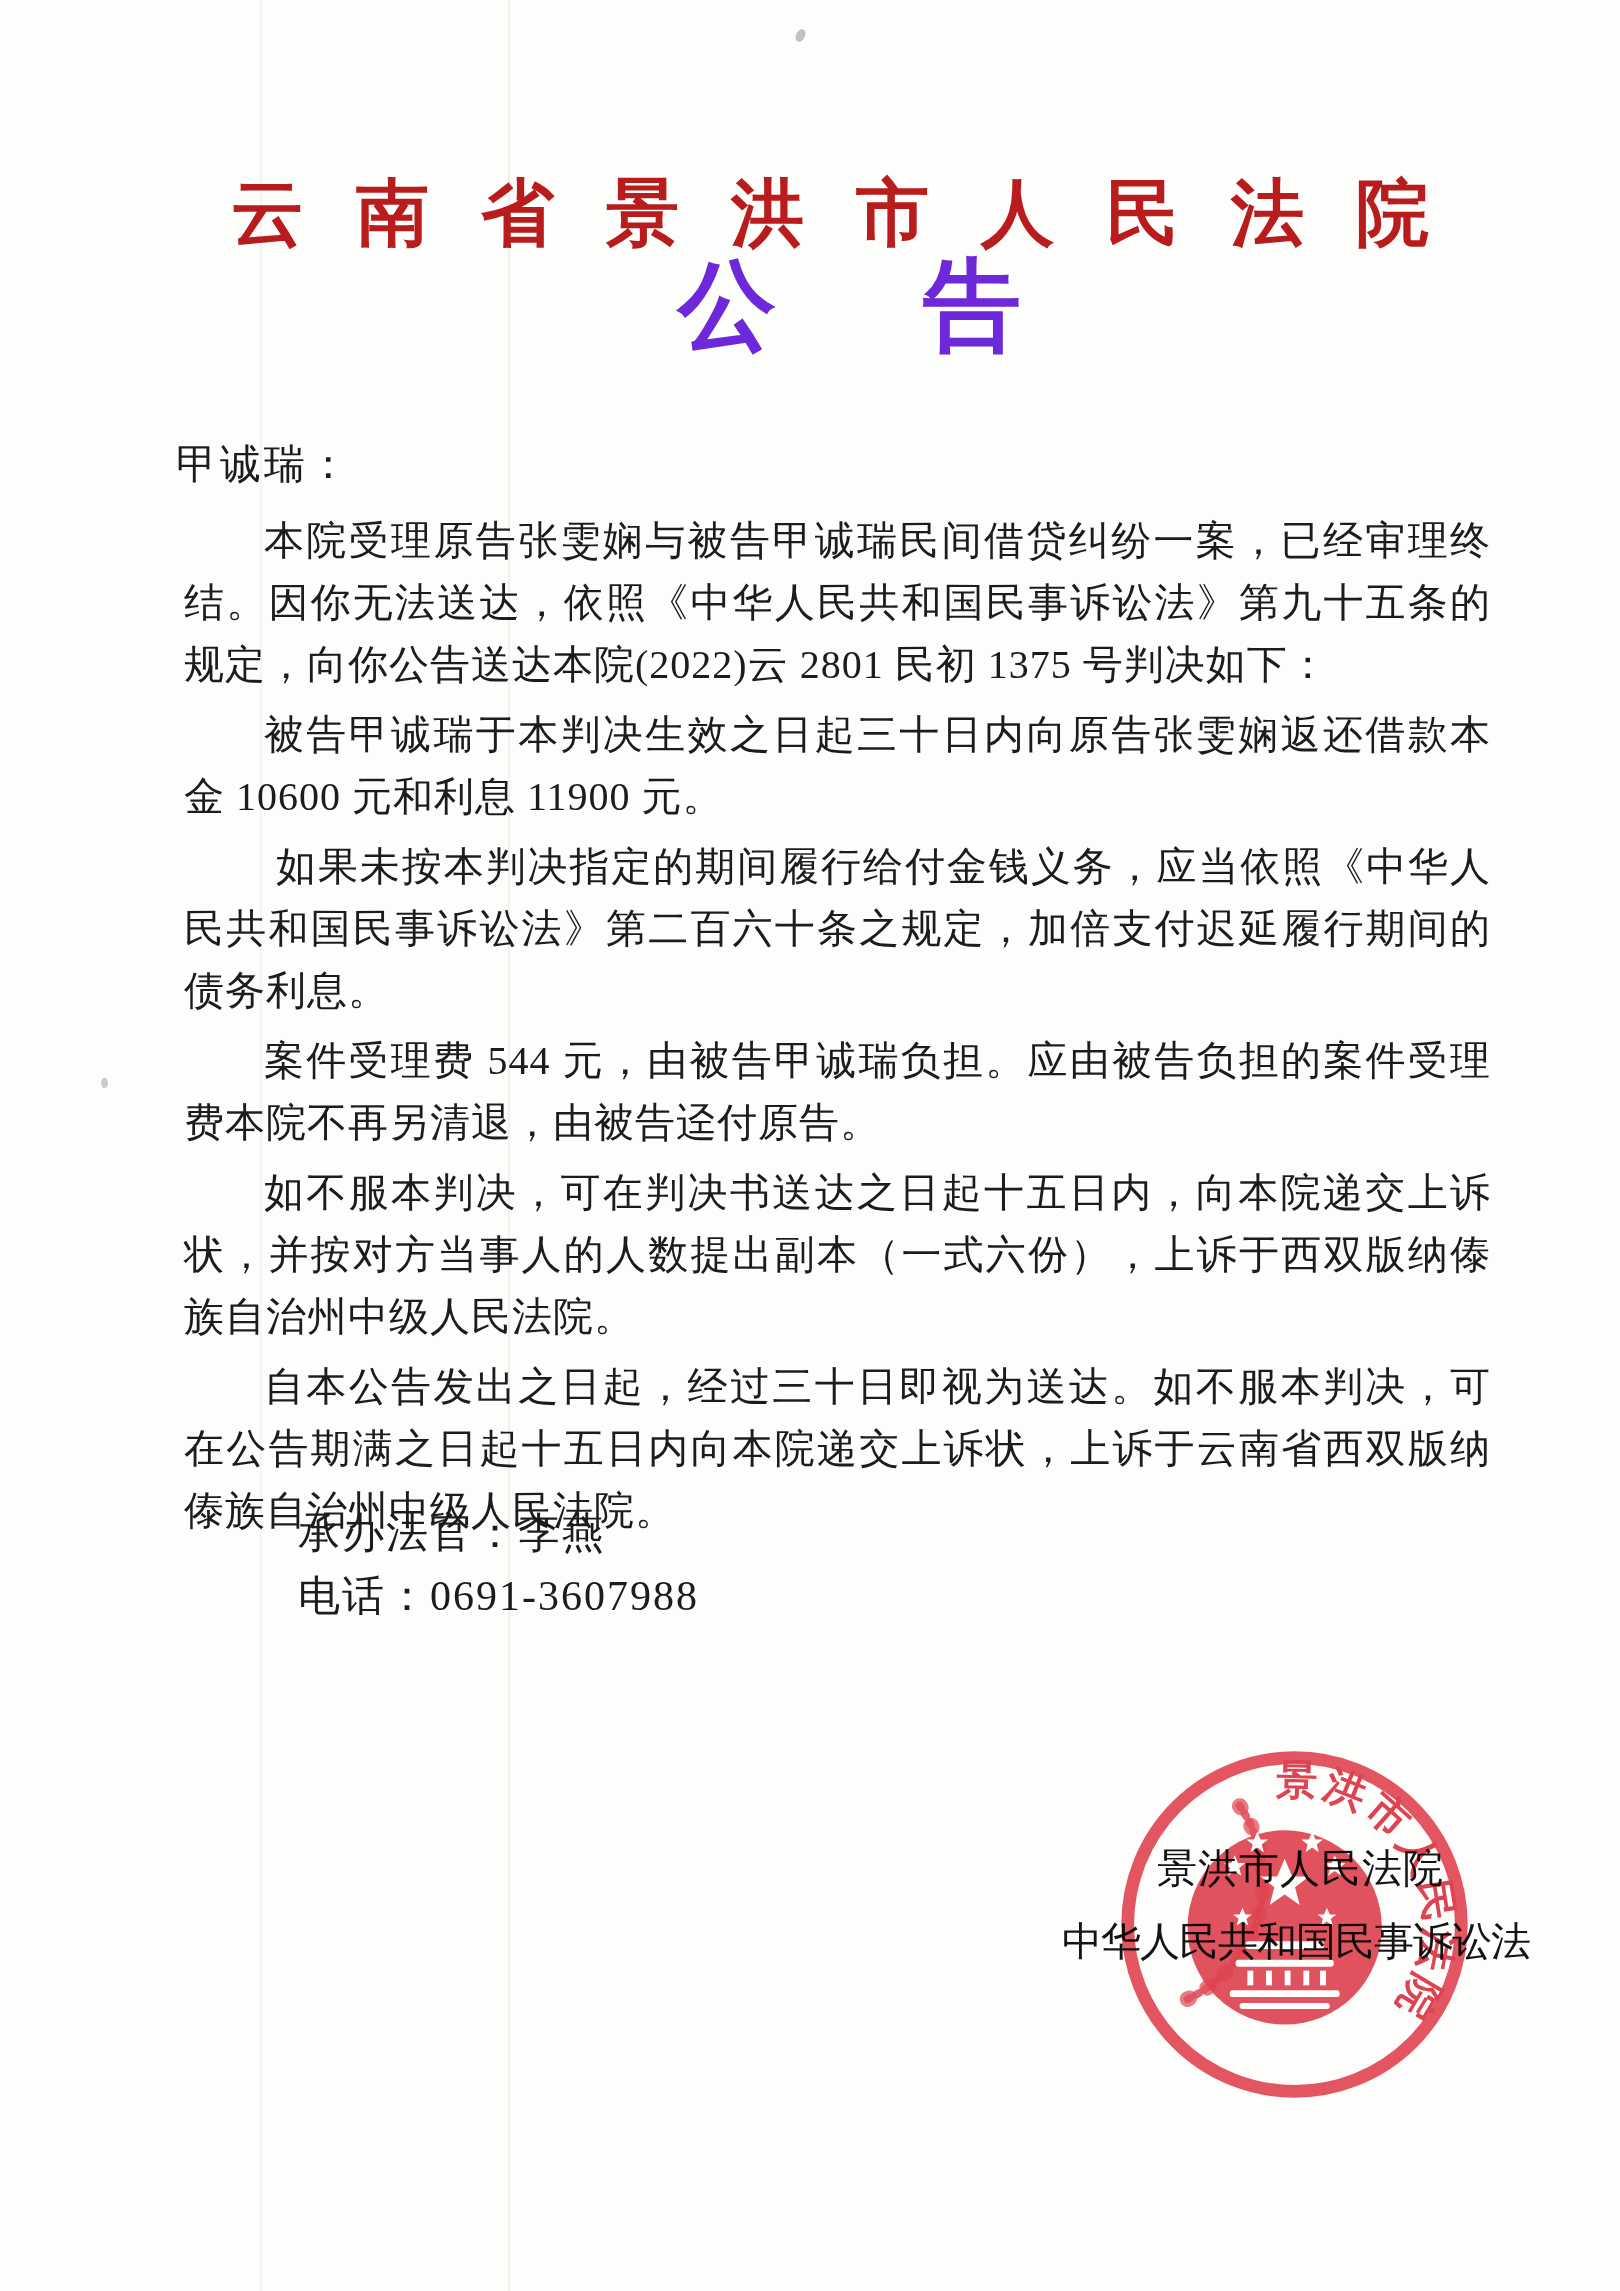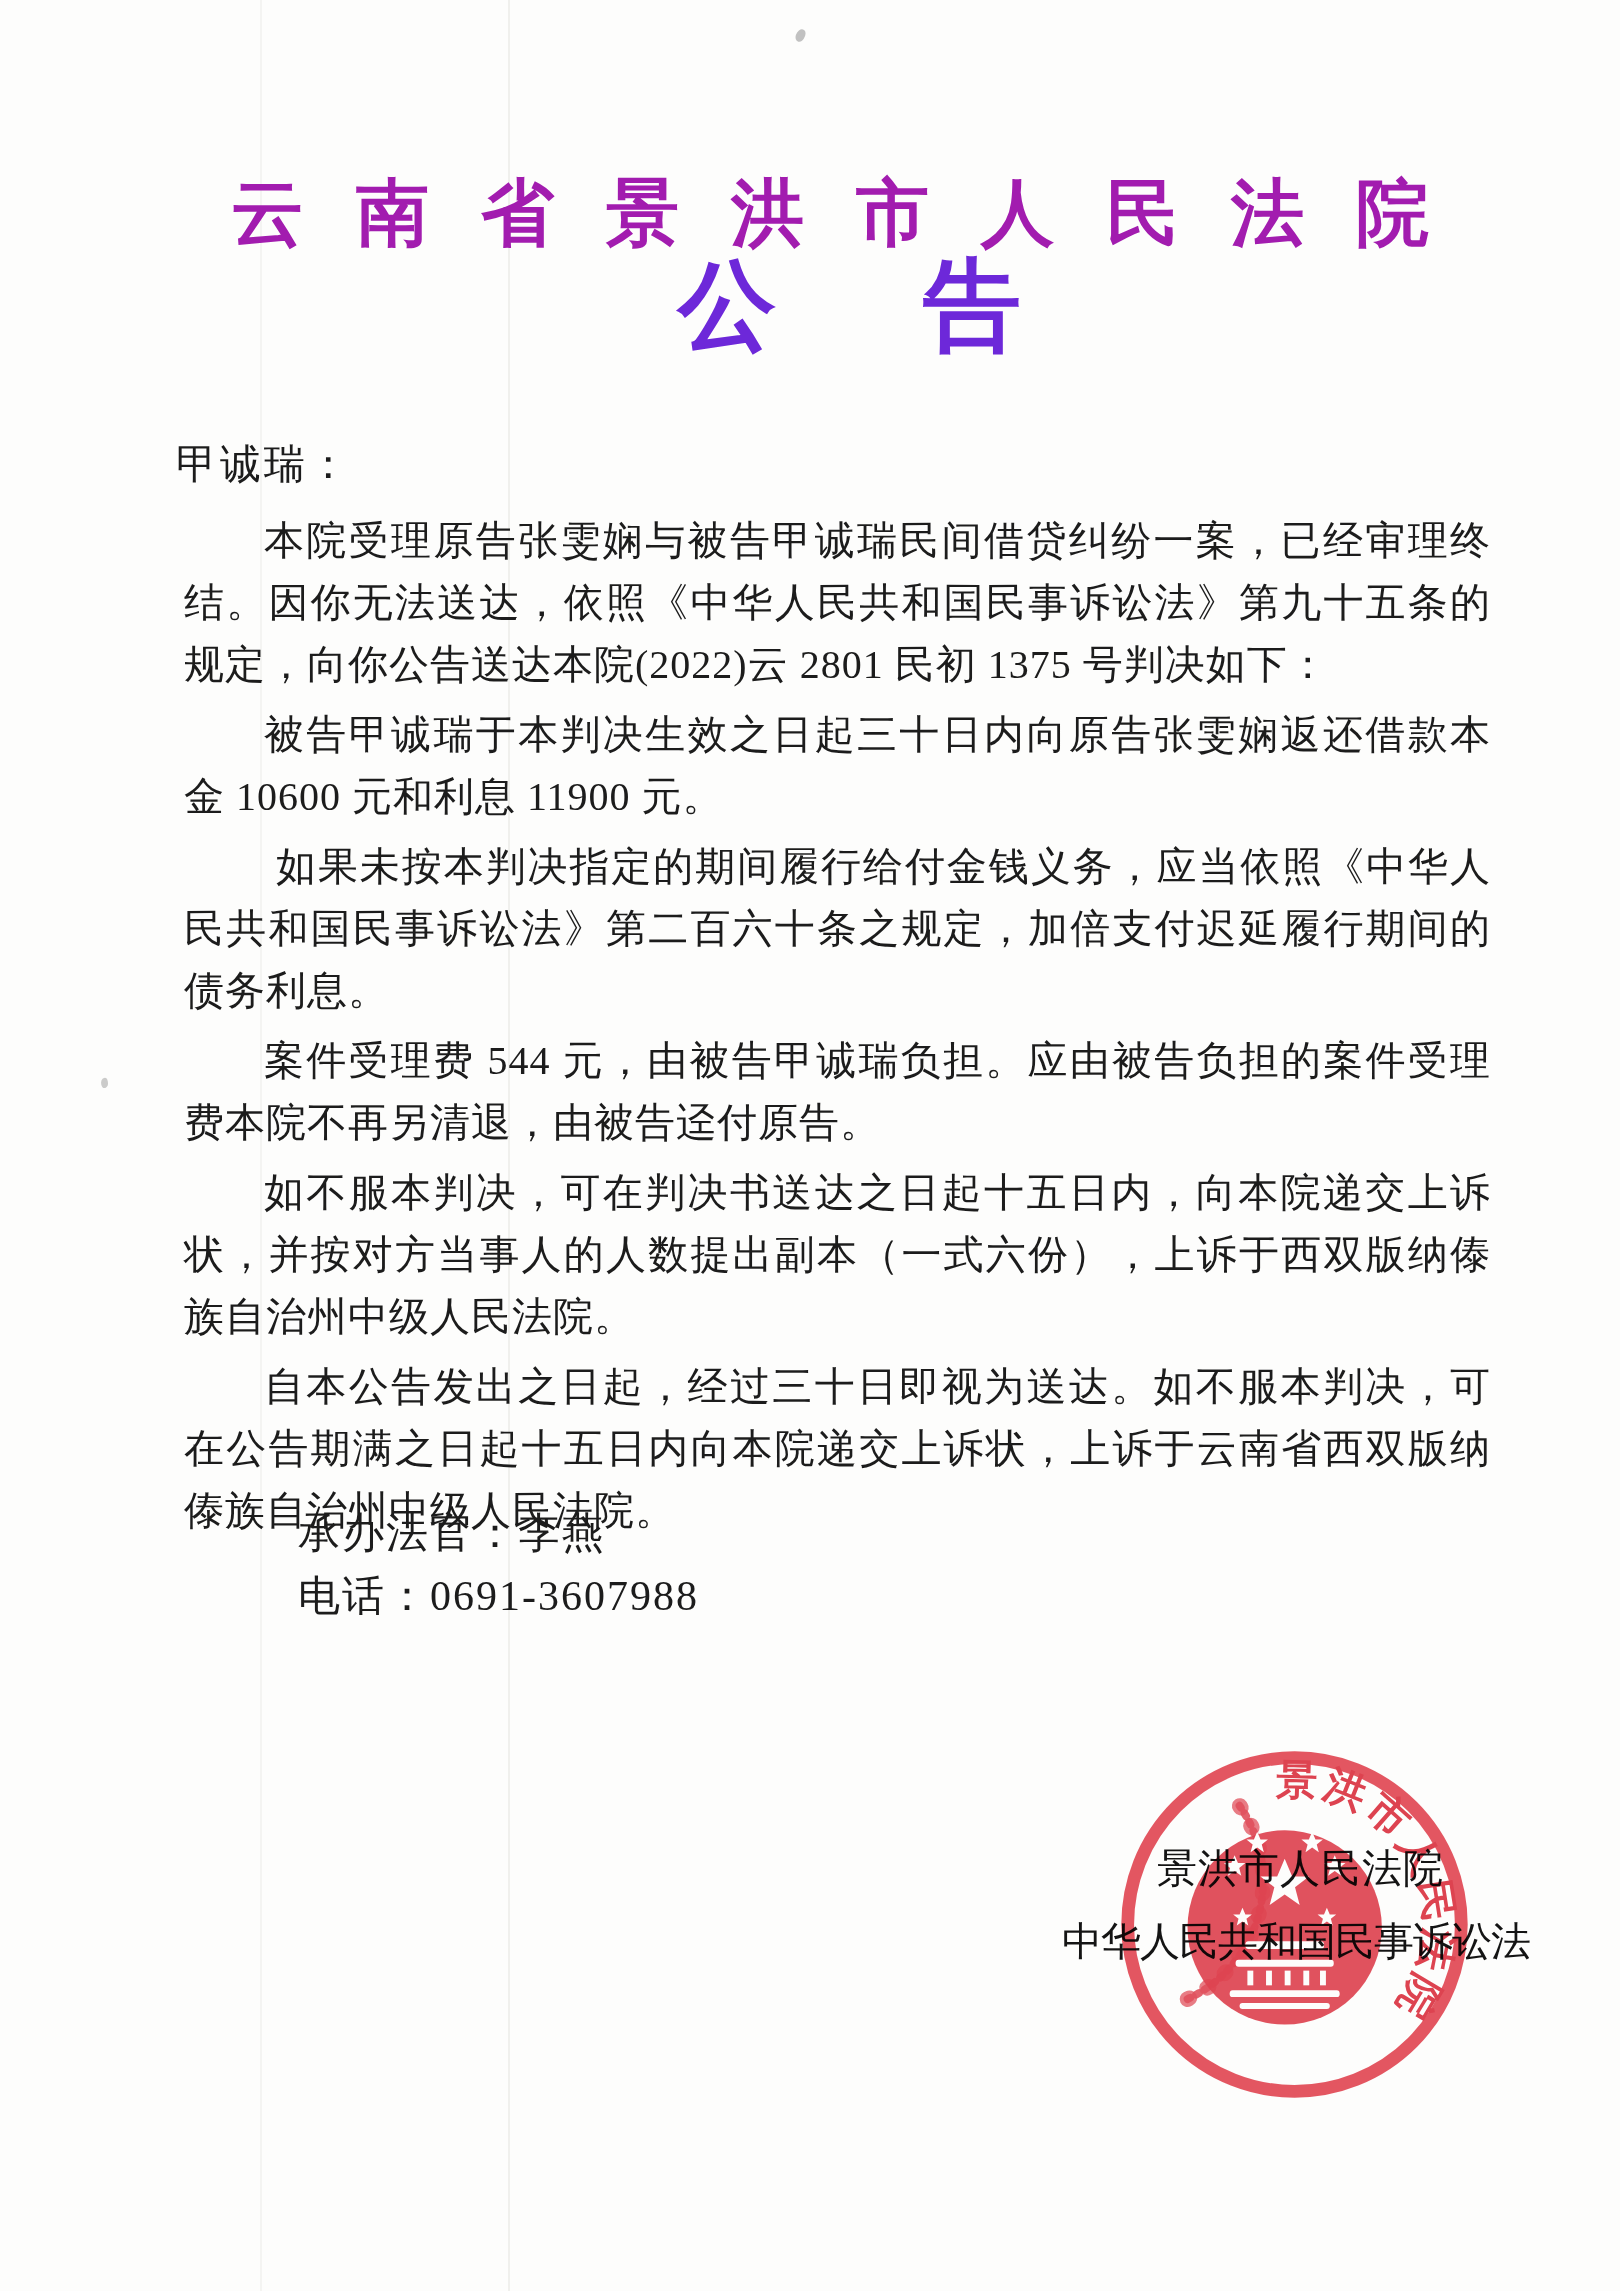--- a/index.html
+++ b/index.html
@@ -19,21 +19,21 @@
   .speck.s1{left:796px;top:29px;width:8.8px;height:12.7px;opacity:.55;transform:rotate(18deg);}
   .speck.s2{left:101px;top:1078px;width:6.9px;height:9.8px;opacity:.45;transform:rotate(-12deg);}
 
   .court-title{
     position:absolute;left:4px;right:0;top:165px;
     text-align:center;
     font-size:73px;font-weight:600;
     letter-spacing:52px;
     padding-left:88px; 
     white-space:nowrap;
-    color:#a21caf;
+    color:#b91c1c;
   }
   .doc-title{
     position:absolute;left:678px;top:241px;
     font-size:98px;font-weight:600;
     letter-spacing:147px;
     white-space:nowrap;
     color:#6d28d9;
   }
   .salutation{
     position:absolute;left:176px;top:437px;

